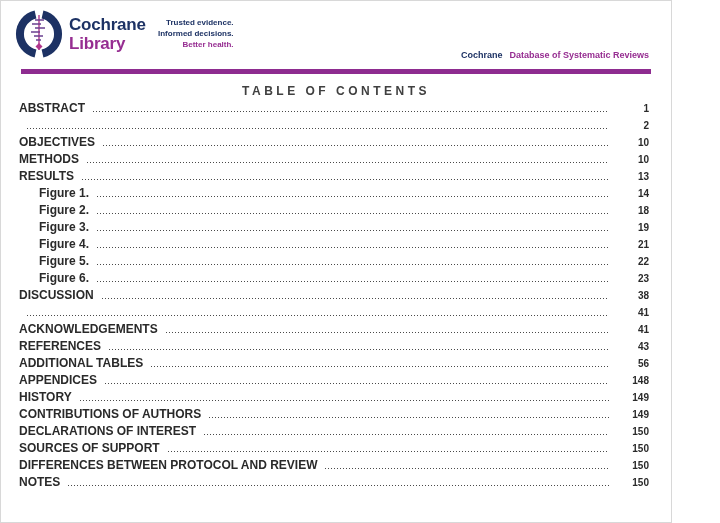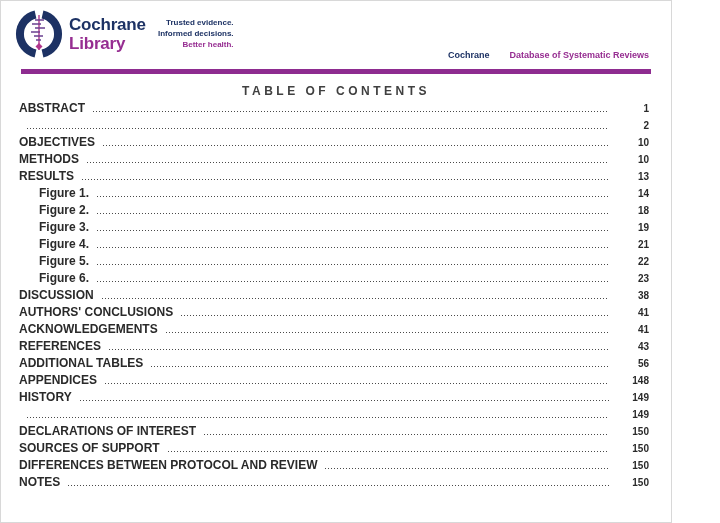--- a/index.html
+++ b/index.html
@@ -33,21 +33,21 @@
     font-size: 8px; font-weight: bold; line-height: 11px;
     color: #1d3264;
     text-align: right;
   }
   .tagline .line3 { color: #962d91; }
   .journal {
     position: absolute; right: 22px; bottom: 9px;
     font-size: 9px; font-weight: 600; white-space: nowrap;
   }
   .journal-prefix { color: #1d3264; }
-  .journal-rest { color: #962d91; margin-left: 20px; }
+  .journal-rest { color: #962d91; margin-left: 7px; }
 
   .rule { height: 5px; background: #8e2c90; margin: 0 20px; }
 
   
   .title {
     margin-top: 10px;
     text-align: center;
     font-size: 12px; font-weight: bold;
     letter-spacing: 3.5px;
     color: #404040;
@@ -166,21 +166,20 @@
     <span class="toc-label">Figure 6.</span>
     <span class="toc-leader"></span>
     <span class="toc-page">23</span>
   </div>
       <div class="toc-row">
     <span class="toc-label">DISCUSSION</span>
     <span class="toc-leader"></span>
     <span class="toc-page">38</span>
   </div>
       <div class="toc-row">
-    <span class="toc-label">AUTHORS' CONCLUSIONS</span>
     <span class="toc-leader"></span>
     <span class="toc-page">41</span>
   </div>
       <div class="toc-row">
     <span class="toc-label">ACKNOWLEDGEMENTS</span>
     <span class="toc-leader"></span>
     <span class="toc-page">41</span>
   </div>
       <div class="toc-row">
     <span class="toc-label">REFERENCES</span>
@@ -196,20 +195,21 @@
     <span class="toc-label">APPENDICES</span>
     <span class="toc-leader"></span>
     <span class="toc-page">148</span>
   </div>
       <div class="toc-row">
     <span class="toc-label">HISTORY</span>
     <span class="toc-leader"></span>
     <span class="toc-page">149</span>
   </div>
       <div class="toc-row">
+    <span class="toc-label">CONTRIBUTIONS OF AUTHORS</span>
     <span class="toc-leader"></span>
     <span class="toc-page">149</span>
   </div>
       <div class="toc-row">
     <span class="toc-label">DECLARATIONS OF INTEREST</span>
     <span class="toc-leader"></span>
     <span class="toc-page">150</span>
   </div>
       <div class="toc-row">
     <span class="toc-label">SOURCES OF SUPPORT</span>

